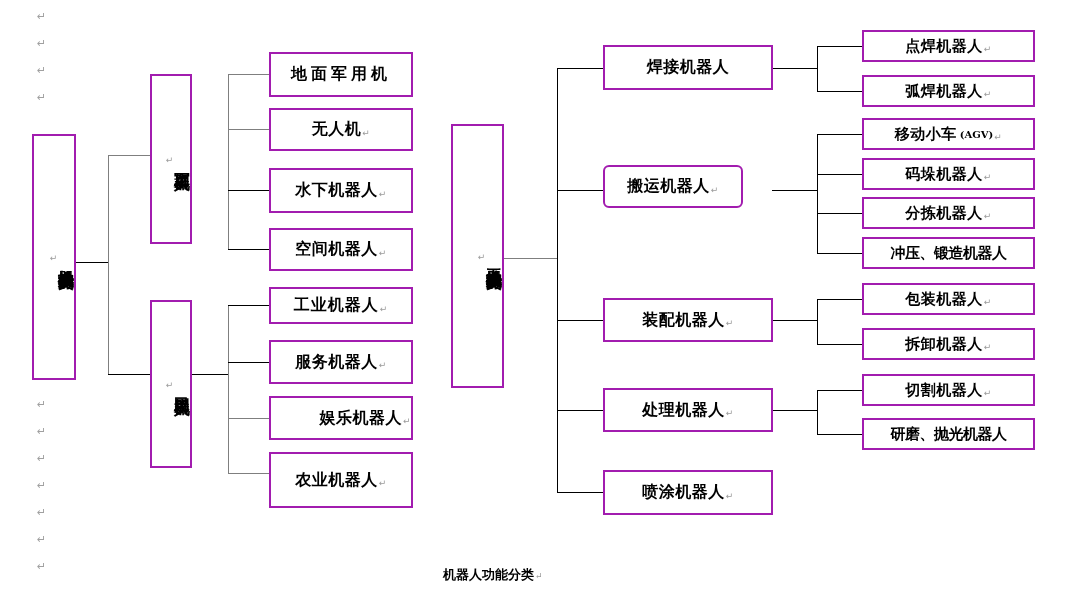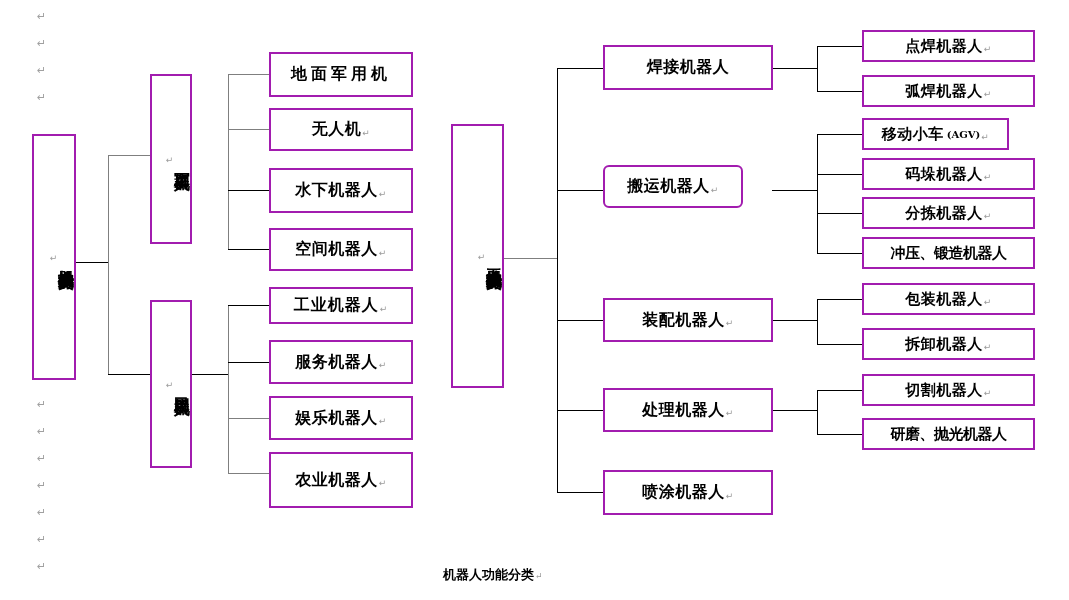--- a/index.html
+++ b/index.html
@@ -149,21 +149,21 @@
   </div>
 
   <div class="node s16 heavy" style="left:269px;top:287px;width:144px;height:37px;">
     <span class="txt">工业机器人</span>
     <span class="pil">↵</span>
   </div>
   <div class="node s16" style="left:269px;top:340px;width:144px;height:44px;">
     <span class="txt">服务机器人</span>
     <span class="pil">↵</span>
   </div>
-  <div class="node s16" style="left:269px;top:396px;width:144px;height:44px;">
+  <div class="node s16" style="left:269px;top:396px;width:144px;height:44px;justify-content:flex-end;">
     <span class="txt">娱乐机器人</span>
     <span class="pil">↵</span>
   </div>
   <div class="node s16" style="left:269px;top:452px;width:144px;height:56px;">
     <span class="txt">农业机器人</span>
     <span class="pil">↵</span>
   </div>
 
   <div class="ln h grey" style="left:504px;top:258px;width:54px;"></div>
   <div class="ln v" style="left:557px;top:68px;height:425px;"></div>
@@ -222,21 +222,21 @@
 
   <div class="node s15" style="left:862px;top:30px;width:173px;height:32px;">
     <span class="txt">点焊机器人</span>
     <span class="pil">↵</span>
   </div>
   <div class="node s15" style="left:862px;top:75px;width:173px;height:32px;">
     <span class="txt">弧焊机器人</span>
     <span class="pil">↵</span>
   </div>
 
-  <div class="node s15" style="left:862px;top:118px;width:147px;height:32px;">
+  <div class="node s15" style="left:862px;top:118px;width:173px;height:32px;">
     <span class="txt">移动小车</span>
     <span class="sub">(AGV)</span>
     <span class="pil">↵</span>
   </div>
   <div class="node s15" style="left:862px;top:158px;width:173px;height:32px;">
     <span class="txt">码垛机器人</span>
     <span class="pil">↵</span>
   </div>
   <div class="node s15" style="left:862px;top:197px;width:173px;height:32px;">
     <span class="txt">分拣机器人</span>

